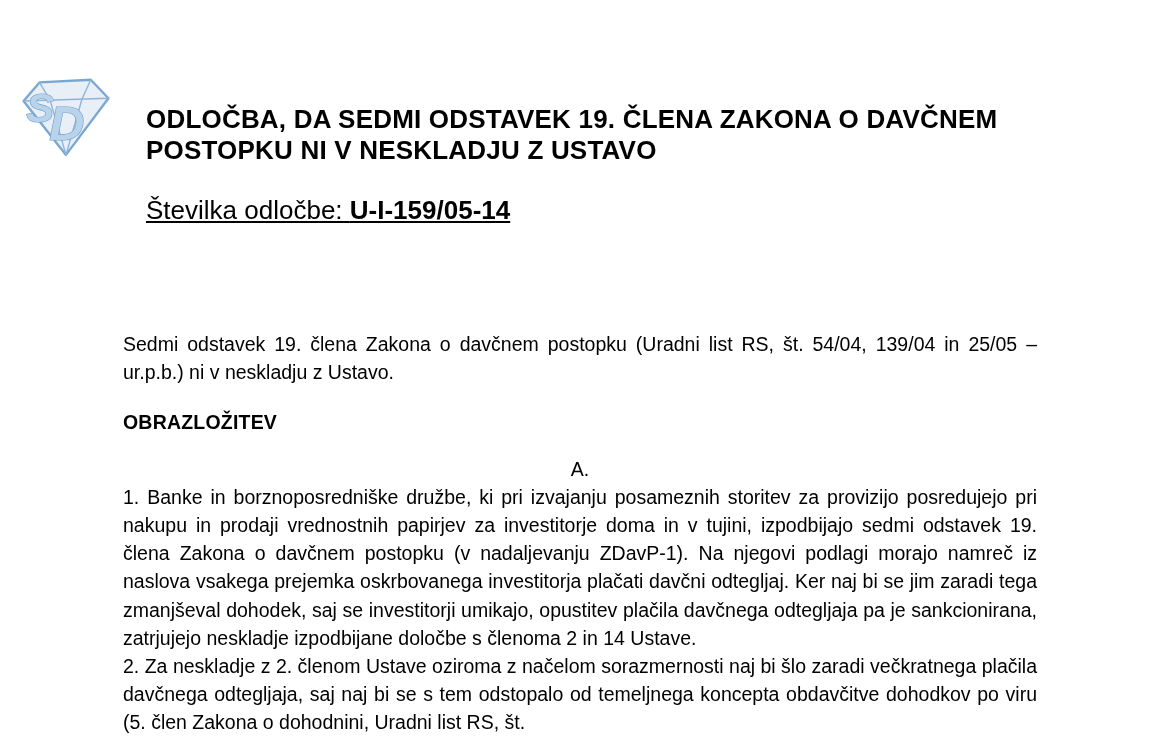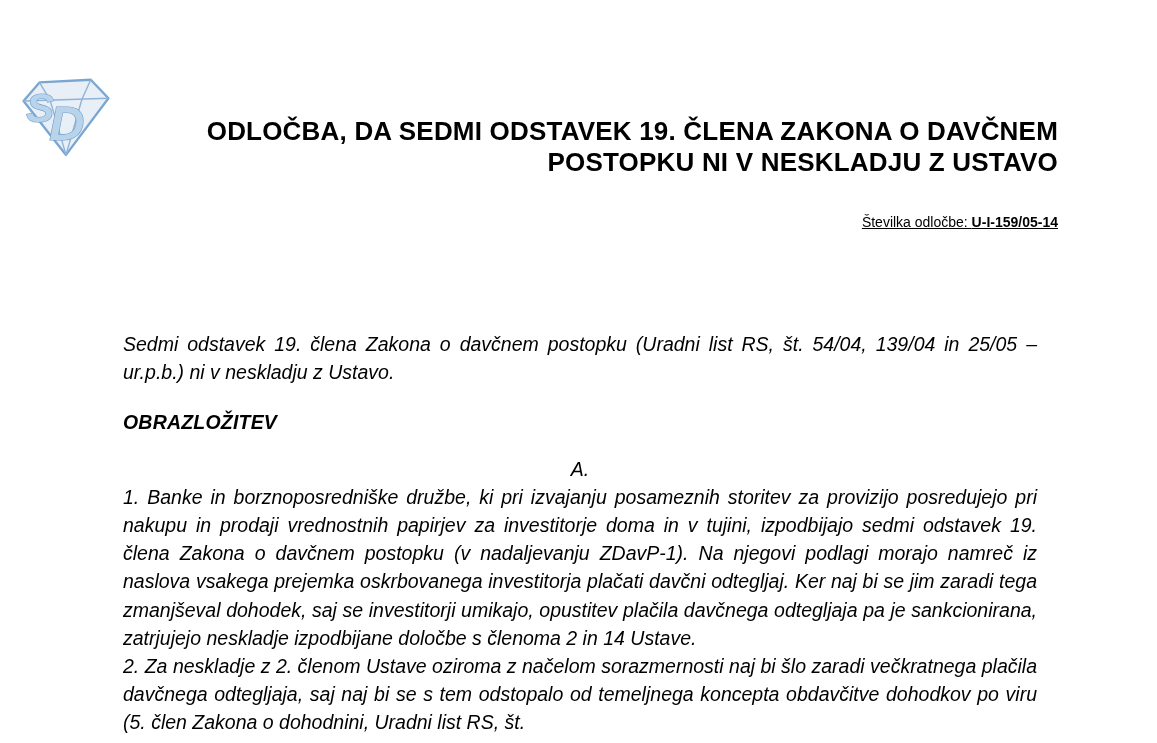--- a/index.html
+++ b/index.html
@@ -49,50 +49,49 @@
     stroke-width: 1.4;
     paint-order: stroke;
   }
   .letter-s { font-size: 47px; }
   .letter-d { font-size: 55px; }
 
   
   .headings {
     position: absolute;
     left: 146px;
-    top: 116px;
+    top: 104px;
     width: 912px;
-    text-align: right;
+    text-align: left;
   }
   h1.doc-title {
     margin: 0;
     font-size: 26px;
     line-height: 31px;
     font-weight: bold;
     letter-spacing: 0.2px;
   }
   .subtitle {
-    font-size: 14px;
+    font-size: 26px;
     line-height: 24px;
     margin-top: 32px;
     font-weight: normal;
   }
   .subtitle .u { text-decoration: underline; }
   .subtitle b { font-weight: bold; }
 
   
   .body-text {
     position: absolute;
     left: 123px;
     top: 330px;
     width: 914px;
     font-size: 19.5px;
     line-height: 28.2px;
     text-align: justify;
-    font-style: italic;
   }
   p.operative { margin: 0; }
   h2.reasoning {
     margin: 22px 0 0 0;
     font-size: 19.5px;
     line-height: 28.2px;
     font-weight: bold;
     text-align: left;
     letter-spacing: 0.2px;
   }

